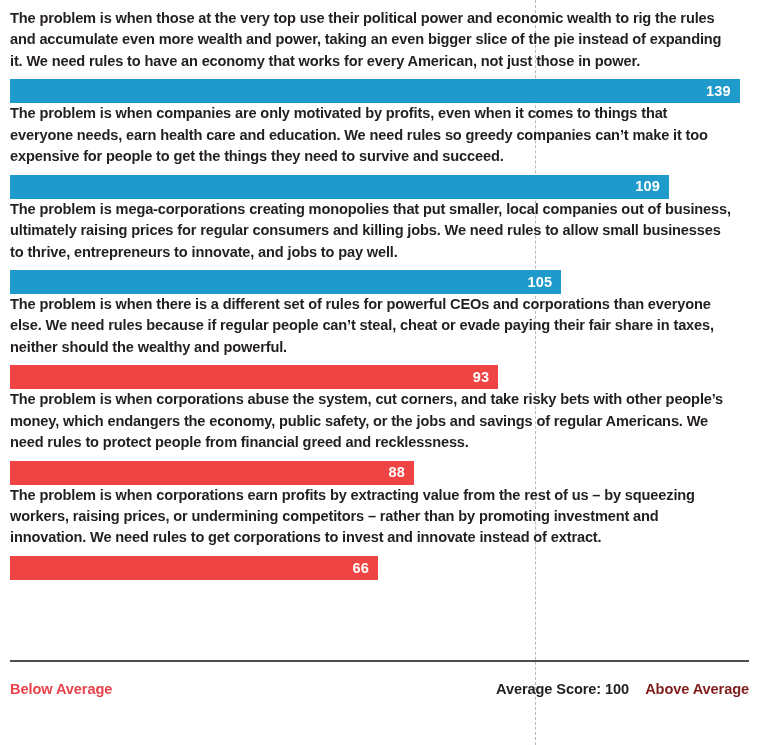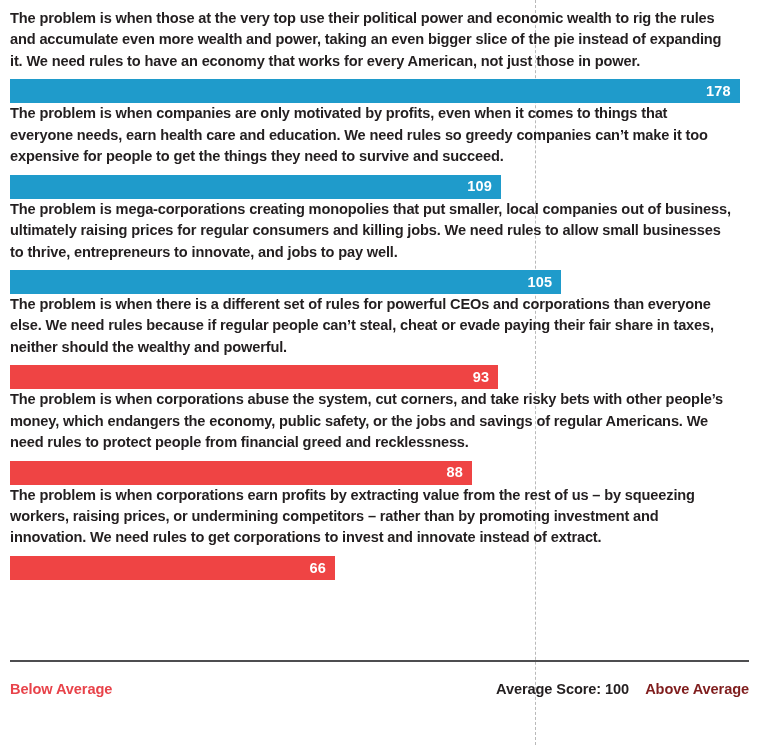--- a/index.html
+++ b/index.html
@@ -132,28 +132,28 @@
 
 <div id="chart-root">
 
   <div class="average-line" style="left: 535px;"></div>
 
   <div class="rows">
       <div class="msg-row">
         <p class="msg-text">The problem is when those at the very top use their political power and economic wealth to rig the rules and accumulate even more wealth and power, taking an even bigger slice of the pie instead of expanding it. We need rules to have an economy that works for every American, not just those in power.</p>
         <div class="bar-track">
           <div class="bar above" style="width: 729.75px;">
-            <span class="bar-value">178</span>
+            <span class="bar-value">139</span>
           </div>
         </div>
       </div>
       <div class="msg-row">
         <p class="msg-text">The problem is when companies are only motivated by profits, even when it comes to things that everyone needs, earn health care and education. We need rules so greedy companies can’t make it too expensive for people to get the things they need to survive and succeed.</p>
         <div class="bar-track">
-          <div class="bar above" style="width: 491px;">
+          <div class="bar above" style="width: 659px;">
             <span class="bar-value">109</span>
           </div>
         </div>
       </div>
       <div class="msg-row">
         <p class="msg-text">The problem is mega-corporations creating monopolies that put smaller, local companies out of business, ultimately raising prices for regular consumers and killing jobs. We need rules to allow small businesses to thrive, entrepreneurs to innovate, and jobs to pay well.</p>
         <div class="bar-track">
           <div class="bar above" style="width: 551.25px;">
             <span class="bar-value">105</span>
           </div>
@@ -163,29 +163,29 @@
         <p class="msg-text">The problem is when there is a different set of rules for powerful CEOs and corporations than everyone else. We need rules because if regular people can’t steal, cheat or evade paying their fair share in taxes, neither should the wealthy and powerful.</p>
         <div class="bar-track">
           <div class="bar below" style="width: 488.25px;">
             <span class="bar-value">93</span>
           </div>
         </div>
       </div>
       <div class="msg-row">
         <p class="msg-text">The problem is when corporations abuse the system, cut corners, and take risky bets with other people’s money, which endangers the economy, public safety, or the jobs and savings of regular Americans. We need rules to protect people from financial greed and recklessness.</p>
         <div class="bar-track">
-          <div class="bar below" style="width: 462px;">
+          <div class="bar below" style="width: 404px;">
             <span class="bar-value">88</span>
           </div>
         </div>
       </div>
       <div class="msg-row">
         <p class="msg-text">The problem is when corporations earn profits by extracting value from the rest of us – by squeezing workers, raising prices, or undermining competitors – rather than by promoting investment and innovation. We need rules to get corporations to invest and innovate instead of extract.</p>
         <div class="bar-track">
-          <div class="bar below" style="width: 325px; align-items: center;">
+          <div class="bar below" style="width: 368px; align-items: center;">
             <span class="bar-value">66</span>
           </div>
         </div>
       </div>
     </div>
 
   <div class="footer-divider" style="top: 660px;"></div>
 
   <div class="legend" style="top: 681px;">
     <span class="legend-below">Below Average</span>

